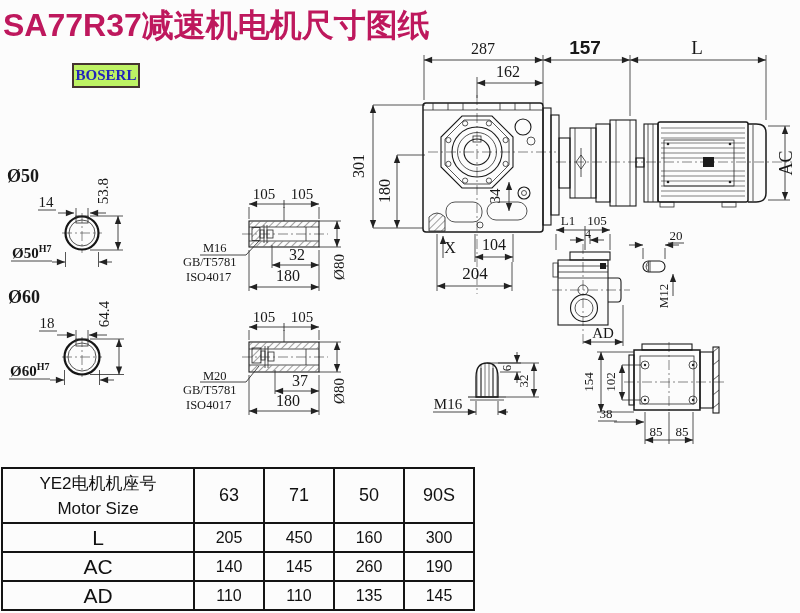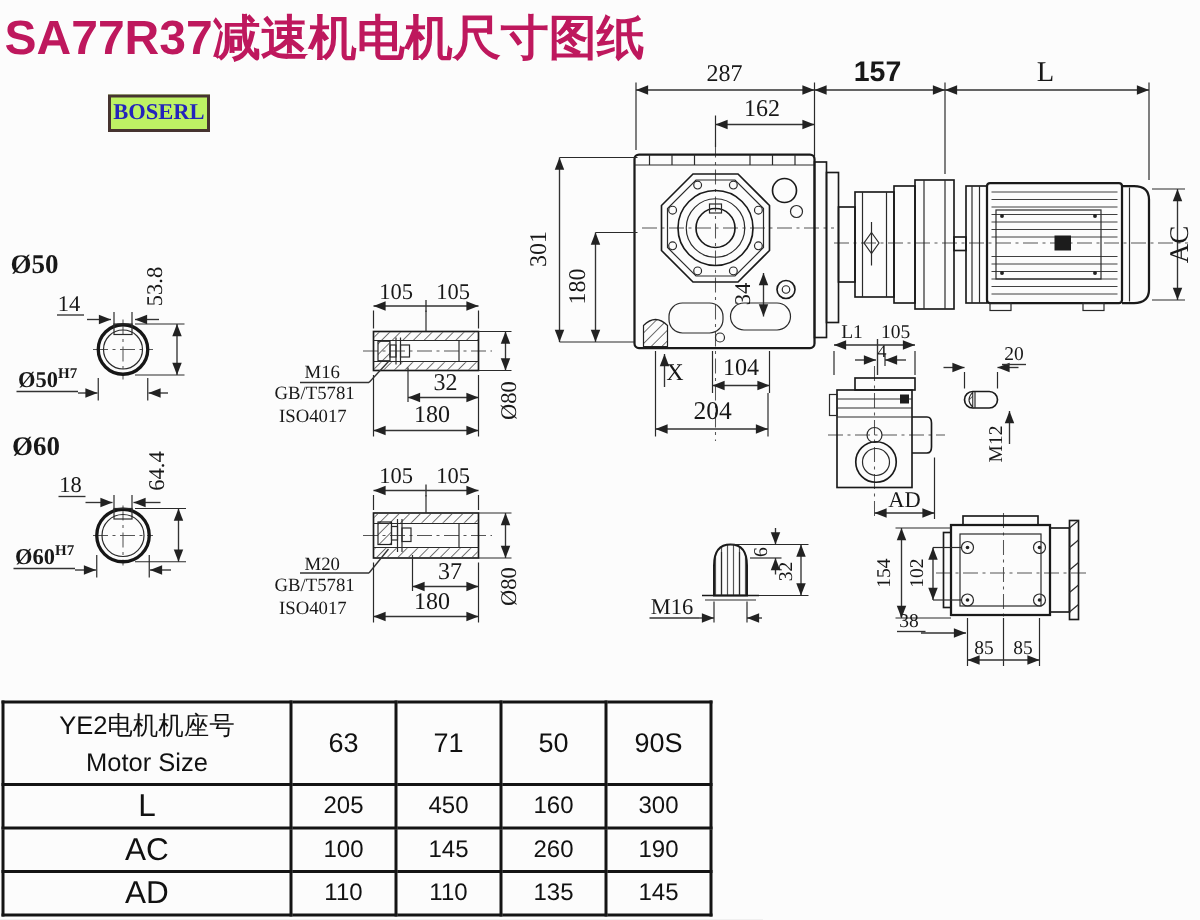--- a/index.html
+++ b/index.html
@@ -443,21 +443,21 @@
     </tr>
     <tr>
       <td class="num rlabel">L</td>
       <td class="num">205</td>
       <td class="num">450</td>
       <td class="num">160</td>
       <td class="num">300</td>
     </tr>
     <tr>
       <td class="num rlabel">AC</td>
-      <td class="num">100</td>
+      <td class="num">140</td>
       <td class="num">145</td>
       <td class="num">260</td>
       <td class="num">190</td>
     </tr>
     <tr>
       <td class="num rlabel">AD</td>
       <td class="num">110</td>
       <td class="num">110</td>
       <td class="num">135</td>
       <td class="num">145</td>

